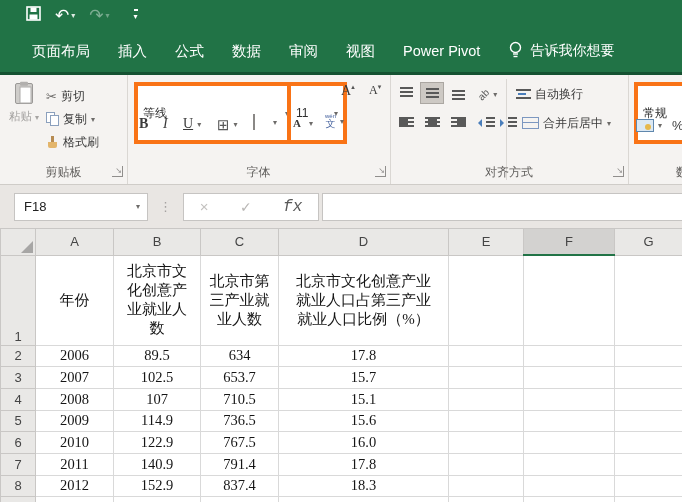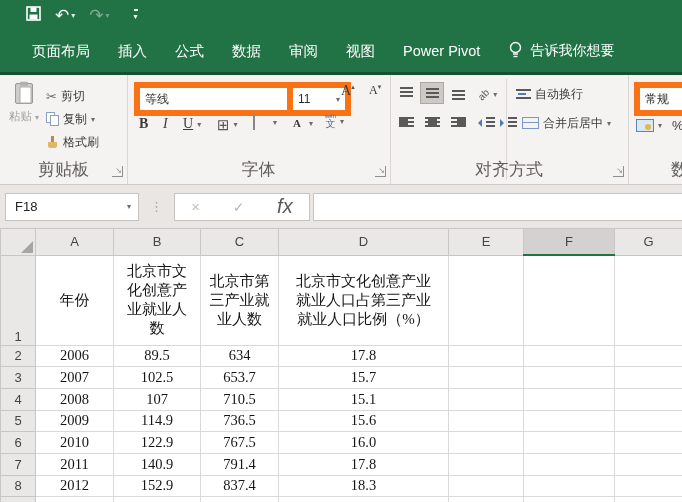--- a/index.html
+++ b/index.html
@@ -18,24 +18,24 @@
   
   .tabbar{height:42px;background:#217346;display:flex;align-items:stretch;padding-left:18px}
   .tab{display:flex;align-items:center;padding:0 14px;color:#fff;font-size:14.5px;white-space:nowrap;cursor:default}
   .tab.active{background:#f5f3f1;color:#217346}
   .tellme{display:flex;align-items:center;gap:7px;color:#fff;font-size:14px;margin-left:14px;white-space:nowrap;overflow:hidden}
   .tabstrip-shadow{height:3px;background:#155232}
 
   
   .ribbon{position:relative;height:109px;background:#f5f3f1;border-bottom:1px solid #cfccc8;font-size:12px;color:#3b3b3b}
   .grp{position:absolute;top:0;bottom:0}
-  .grp-label{position:absolute;bottom:3px;left:0;right:0;text-align:center;font-size:17px;color:#615f5d;white-space:nowrap}
+  .grp-label{position:absolute;bottom:3px;left:0;right:0;text-align:center;font-size:12px;color:#615f5d;white-space:nowrap}
   .launcher{position:absolute;right:4px;bottom:7px;width:10px;height:10px;border-right:1px solid #908e8c;border-bottom:1px solid #908e8c;font-size:8px;color:#908e8c;line-height:9px;text-align:right}
   .vsep{position:absolute;top:4px;bottom:4px;width:1px;background:#dad7d3}
-  .combo{position:absolute;height:22px;background:#fff;border:6px solid #f97316;display:flex;align-items:center;justify-content:space-between;padding:0 5px;font-size:12px;color:#2e2e2e}
+  .combo{position:absolute;height:22px;background:#fff;border:4px solid #f97316;display:flex;align-items:center;justify-content:space-between;padding:16px 5px;font-size:12px;color:#2e2e2e}
   .caret{color:#6d6b69;font-size:8px}
   .rbtn{position:absolute;display:flex;align-items:center;gap:4px;height:24px;cursor:default}
   .ibtn{position:absolute;width:24px;height:22px;display:flex;align-items:center;justify-content:center}
   .ibtn.active{background:#cdc9c4;box-shadow:inset 0 0 0 1px #aba7a2}
 
   
   .paste{position:absolute;left:7px;top:6px;width:34px;text-align:center;color:#a4a2a0;font-size:11.5px}
   .clipic{display:block;margin:0 auto 2px}
   .copyic{position:relative;width:13px;height:14px;display:inline-block}
   .copyic::before,.copyic::after{content:"";position:absolute;width:7px;height:9px;background:#fff;border:1px solid #8ba0bd}
@@ -79,27 +79,27 @@
   .wrapic{width:15px;height:13px;position:relative;display:inline-block}
   .wrapic::before{content:"";position:absolute;left:0;top:1px;width:15px;height:2px;background:#595959;box-shadow:0 8px #595959}
   .wrapic::after{content:"";position:absolute;left:2px;top:5px;width:8px;height:2px;background:#4a7ebb}
   .mergic{width:15px;height:10px;border:1px solid #7c97c0;position:relative;display:inline-block}
   .mergic::before{content:"";position:absolute;left:0;right:0;top:4px;height:1px;background:#7c97c0}
   .moneyic{width:16px;height:11px;background:#dbe8f3;border:1px solid #5f87ad;position:relative;display:inline-block}
   .moneyic::after{content:"";position:absolute;right:2px;bottom:1px;width:6px;height:6px;border-radius:50%;background:#e6b84c}
   .pct{font-size:13px;color:#3b3b3b}
 
   
-  .fbar{height:43px;background:#e9e6e3;display:flex;align-items:center;padding-left:5px}
+  .fbar{height:43px;background:#e9e6e3;display:flex;align-items:center;padding-left:14px}
   .namebox{width:116px;height:26px;background:#fff;border:1px solid #c6c4c2;display:flex;align-items:center;justify-content:space-between;padding:0 7px 0 9px;font-size:13px;color:#222}
   .dots{margin:0 11px;color:#a5a3a1;font-size:13px}
   .fbtns{width:134px;height:26px;background:#fff;border:1px solid #c6c4c2;display:flex;align-items:center;justify-content:space-around}
   .fx-cancel{color:#c3c1bf;font-size:15px}
   .fx-check{color:#b9b7b5;font-size:14px}
-  .fx-fx{color:#595959;font-size:20px;font-style:italic;font-family:Liberation Sans, sans-serif}
+  .fx-fx{color:#595959;font-size:16px;font-style:italic;font-family:Liberation Mono, monospace}
   .finput{flex:1;height:26px;background:#fff;border:1px solid #c6c4c2;margin-left:3px;border-right:none}
 
   
   .grid table{border-collapse:collapse;table-layout:fixed;width:682px}
   .grid th{height:25px;background:#e9e8e6;border:1px solid #c9c7c5;font-weight:normal;font-size:13px;color:#454545;padding:0}
   .grid th.sel{background:#d3d2d0;border-bottom:2px solid #217346}
   .grid th.corner{position:relative}
   .grid th.corner::after{content:"";position:absolute;right:2px;bottom:2px;border-left:12px solid transparent;border-bottom:12px solid #a7a6a5}
   .grid td{border:1px solid #d9d9d9;padding:0;overflow:hidden}
   .grid td.rh{background:#e9e8e6;border:1px solid #c9c7c5;font-size:13px;color:#454545;text-align:center;vertical-align:middle}

